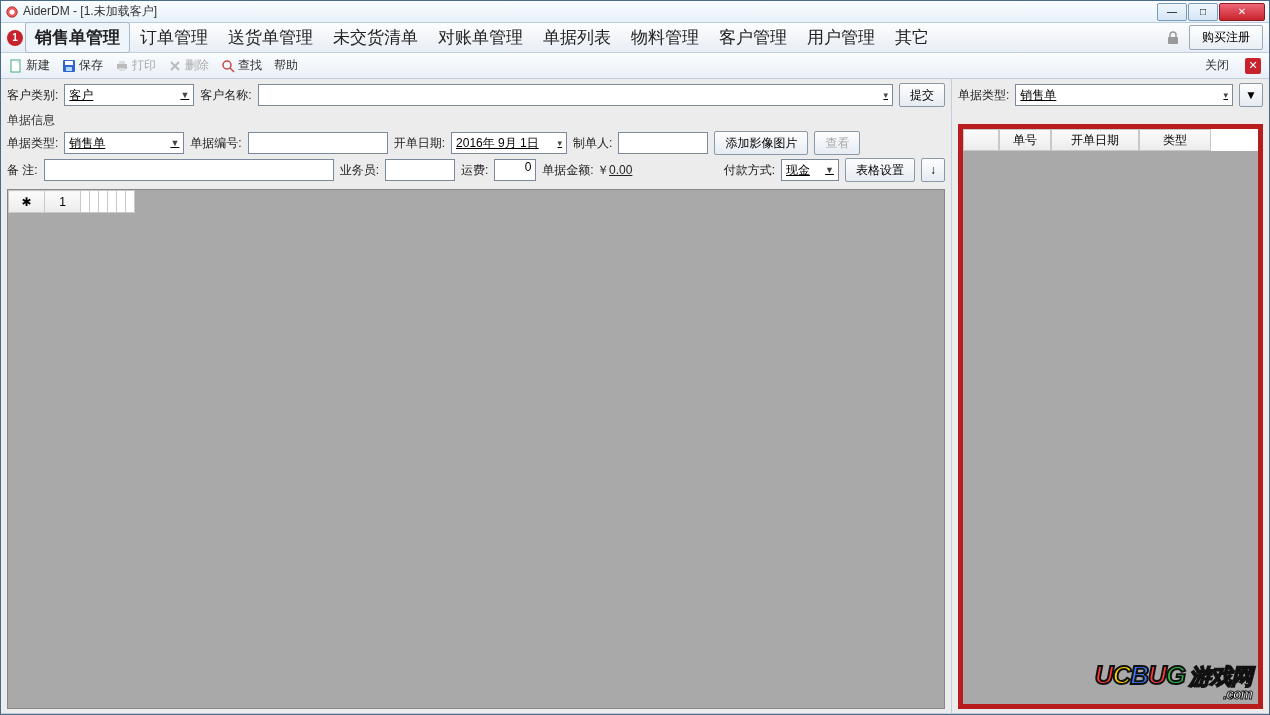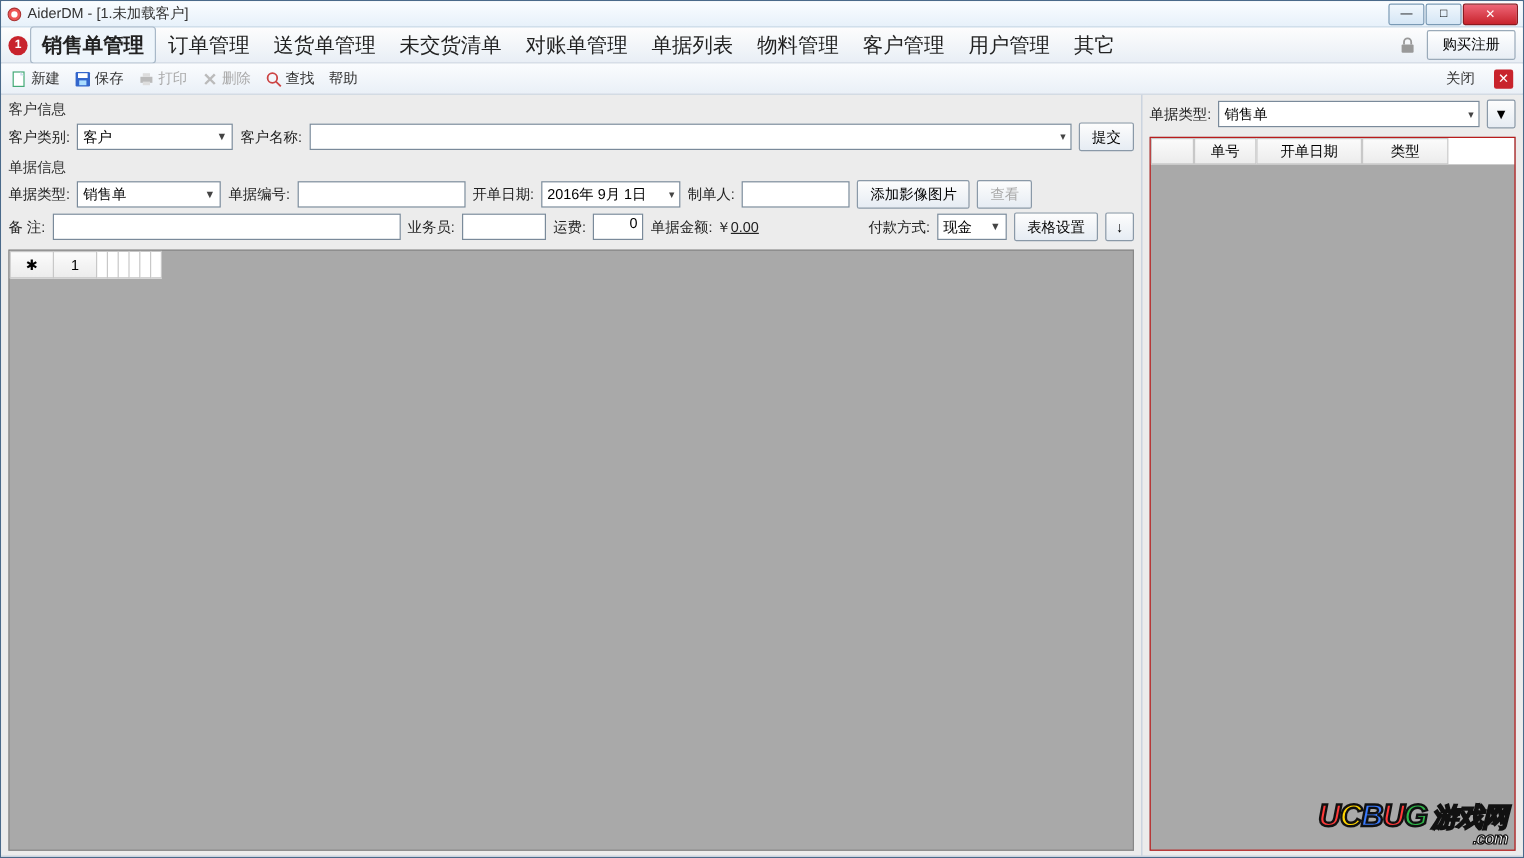--- a/index.html
+++ b/index.html
@@ -36,38 +36,38 @@
 
 .main { flex: 1; display: flex; background: #ececec; border-bottom: 1px solid #c2cedb; min-height: 0; }
 .left-pane { flex: 1; display: flex; flex-direction: column; padding: 4px 6px; gap: 2px; min-width: 0; }
 .right-pane { width: 318px; border-left: 1px solid #c2cedb; padding: 4px 6px; display: flex; flex-direction: column; }
 
 
 .fieldset { border: none; }
 .fieldset .legend { color: #333; font-size: 12px; margin-bottom: 2px; }
 .row { display: flex; align-items: center; gap: 6px; margin-bottom: 3px; }
 .lbl { color: #222; white-space: nowrap; }
-.combo { height: 22px; border: 1px solid #7a8a9a; background: #fff; display: flex; align-items: center; padding: 0 4px; justify-content: space-between; }
+.combo { height: 22px; border: 1px solid #7a8a9a; background: #fff; display: flex; align-items: center; padding: 0 4px; justify-content: space-between; text-decoration: underline; }
 .combo .arrow { font-size: 9px; color: #444; }
 .input { height: 22px; border: 1px solid #7a8a9a; background: #fff; padding: 0 4px; }
 .input.ra { text-align: right; }
 .btn { height: 24px; padding: 0 10px; border: 1px solid #8a99a8; background: linear-gradient(#fdfdfd,#e6ecf3); border-radius: 2px; cursor: pointer; display: flex; align-items: center; }
 .btn.disabled { color: #aaa; cursor: default; }
 .btn.small { width: 24px; padding: 0; justify-content: center; }
 
 
 .grid-wrap { flex: 1; background: #a9a9a9; border: 1px solid #888; margin-top: 2px; position: relative; overflow: hidden; }
 .grid { background: #fff; border-collapse: collapse; }
 .grid th, .grid td { border: 1px solid #c8c8c8; height: 22px; font-weight: normal; text-align: left; padding: 0 4px; font-size: 12px; background: #fff; }
 .grid th { background: linear-gradient(#fbfbfb,#ececec); }
 .grid .rowhdr { background: linear-gradient(#fbfbfb,#ececec); text-align: center; width: 36px; }
 .grid .corner { width: 16px; background: linear-gradient(#fbfbfb,#ececec); }
 
 
-.right-pane .list-wrap { flex: 1; background: #a9a9a9; border: 1px solid #b91c1c; margin-top: 4px; position: relative; overflow: hidden; }
+.right-pane .list-wrap { flex: 1; background: #a9a9a9; border: 5px solid #b91c1c; margin-top: 14px; position: relative; overflow: hidden; }
 .list-header { display: flex; background: #fff; }
 .list-header .lh { flex: 0 0 auto; border: 1px solid #c8c8c8; background: linear-gradient(#fbfbfb,#ececec); height: 22px; display: flex; align-items: center; justify-content: center; }
 
 
 .statusbar { height: 20px; background: linear-gradient(#fafcfe,#eaf0f7); display: flex; align-items: center; padding: 0 8px; font-size: 12px; }
 .statusbar a { color: #c8232c; text-decoration: underline; }
 
 
 .watermark { position: absolute; right: 6px; bottom: 2px; font-family: Arial Black, sans-serif; font-weight: 900; font-size: 26px; font-style: italic; letter-spacing: -1px; pointer-events: none; }
 .wm-u { color: #ff3a3a; -webkit-text-stroke: 2px #111; }
@@ -157,21 +157,20 @@
     </div>
     <div class="spacer"></div>
     <span class="close-label">关闭</span>
     <div class="close-x">✕</div>
   </div>
 
   <div class="main">
     <div class="left-pane">
 
       <div class="fieldset">
-        <div class="legend">客户信息</div>
         <div class="row">
           <span class="lbl">客户类别:</span>
           <div class="combo" style="width:130px">
             <span>客户</span>
             <span class="arrow">▼</span>
           </div>
           <span class="lbl">客户名称:</span>
           <div class="combo" style="flex:1">
             <span></span>
             <span class="arrow">▾</span>

